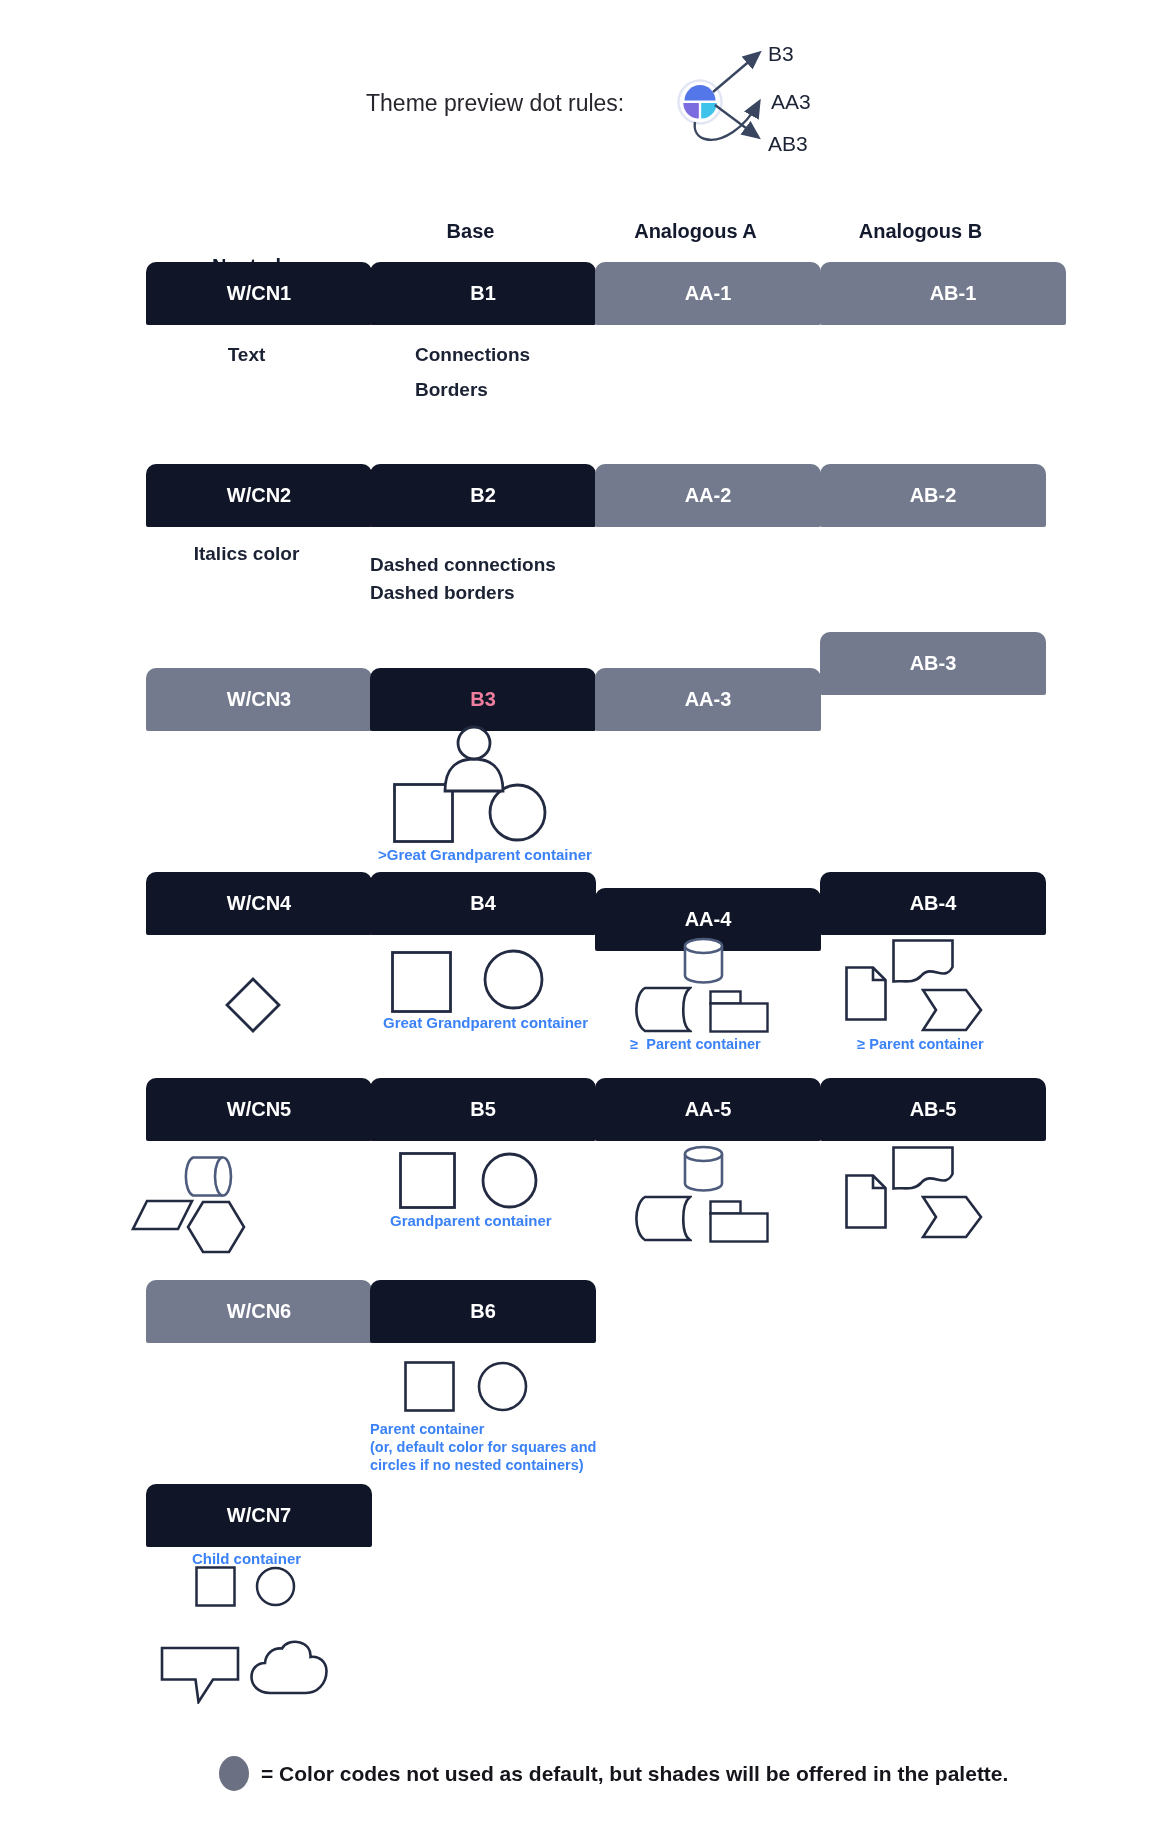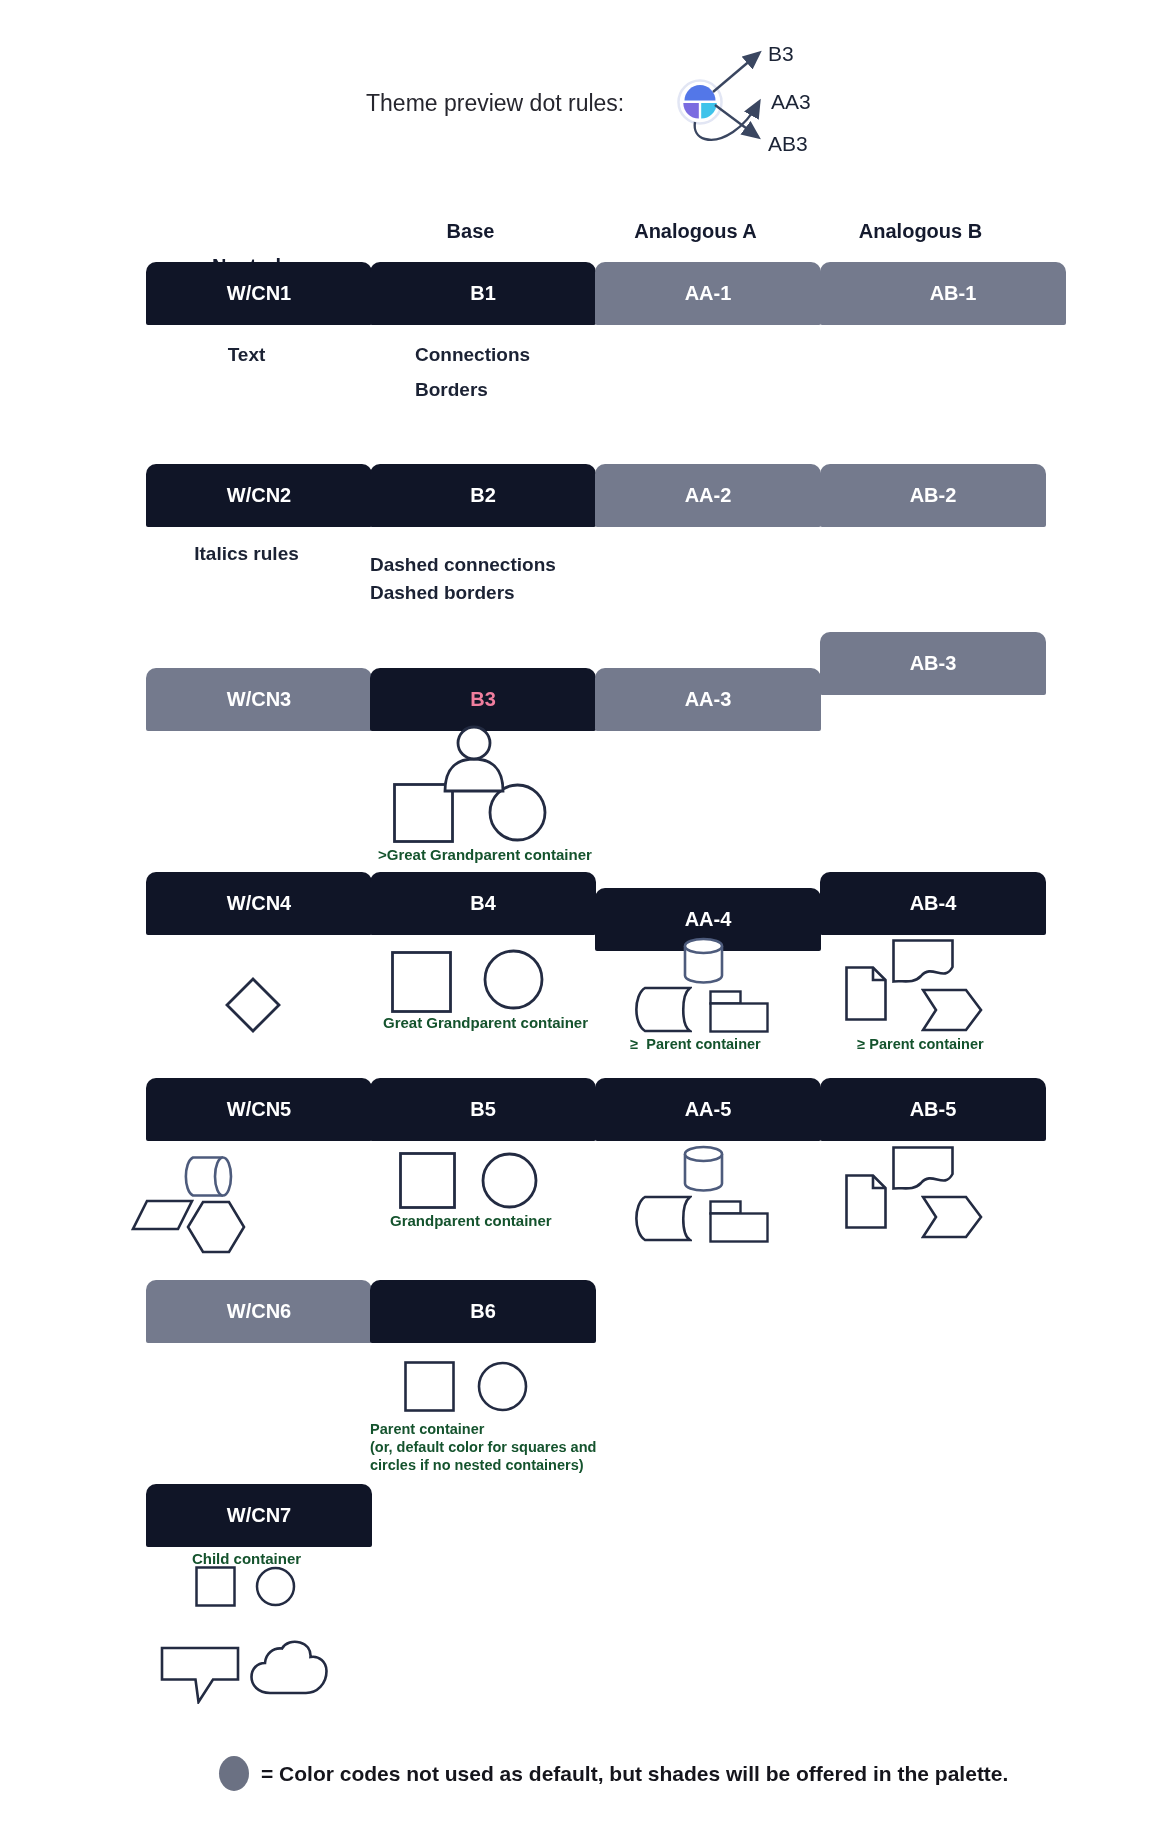--- a/index.html
+++ b/index.html
@@ -9,21 +9,21 @@
   .dotlabel{position:absolute;font-size:21px;font-weight:400;color:#1B2335;}
   .colhead{position:absolute;width:201px;text-align:center;font-size:20px;font-weight:700;color:#141A2E;}
   .pill{position:absolute;width:226px;height:63px;border-radius:10px 10px 2px 2px;
         display:flex;align-items:center;justify-content:center;
         font-size:20px;font-weight:700;color:#FFFFFF;}
   .pill.dark{background:#101527;}
   .pill.gray{background:#747A8D;}
   .pill.pinktext{color:#F07E9E;}
   .cap{position:absolute;font-size:19px;font-weight:700;color:#1B2234;}
   .cap.center{width:201px;text-align:center;}
-  .scap{position:absolute;font-size:15px;font-weight:700;color:#14532d;white-space:pre;}
+  .scap{position:absolute;font-size:15px;font-weight:700;color:#3b82f6;white-space:pre;}
   .scap.center{width:201px;text-align:center;}
   .scap.small{font-size:14.5px;}
   .legend-dot{position:absolute;width:30px;height:35px;border-radius:50%;background:#6B7183;}
   .legend-text{position:absolute;font-size:21px;font-weight:700;color:#15151C;}
   svg{display:block;}
   .shape{position:absolute;}
 </style>
 </head>
 <body>
 
@@ -61,21 +61,21 @@
   <div class="pill gray" style="left:595px;top:262px;">AA-1</div>
   <div class="pill gray" style="left:820px;top:262px;padding-left:20px;">AB-1</div>
   <div class="cap center" style="left:146px;top:344px;">Text</div>
   <div class="cap" style="left:415px;top:344px;">Connections</div>
   <div class="cap" style="left:415px;top:379px;">Borders</div>
 
   <div class="pill dark" style="left:146px;top:464px;">W/CN2</div>
   <div class="pill dark" style="left:370px;top:464px;">B2</div>
   <div class="pill gray" style="left:595px;top:464px;">AA-2</div>
   <div class="pill gray" style="left:820px;top:464px;">AB-2</div>
-  <div class="cap center" style="left:146px;top:543px;">Italics rules</div>
+  <div class="cap center" style="left:146px;top:543px;">Italics color</div>
   <div class="cap" style="left:370px;top:554px;">Dashed connections</div>
   <div class="cap" style="left:370px;top:582px;">Dashed borders</div>
 
   <div class="pill gray" style="left:146px;top:668px;">W/CN3</div>
   <div class="pill dark pinktext" style="left:370px;top:668px;">B3</div>
   <div class="pill gray" style="left:595px;top:668px;">AA-3</div>
   <div class="pill gray" style="left:820px;top:632px;">AB-3</div>
 
   <svg class="shape" style="left:393px;top:783px;" width="61" height="60" viewBox="0 0 61 60">
     <rect x="1.5" y="1.5" width="58" height="57" fill="#FFFFFF" stroke="#232B42" stroke-width="2.8"></rect>

